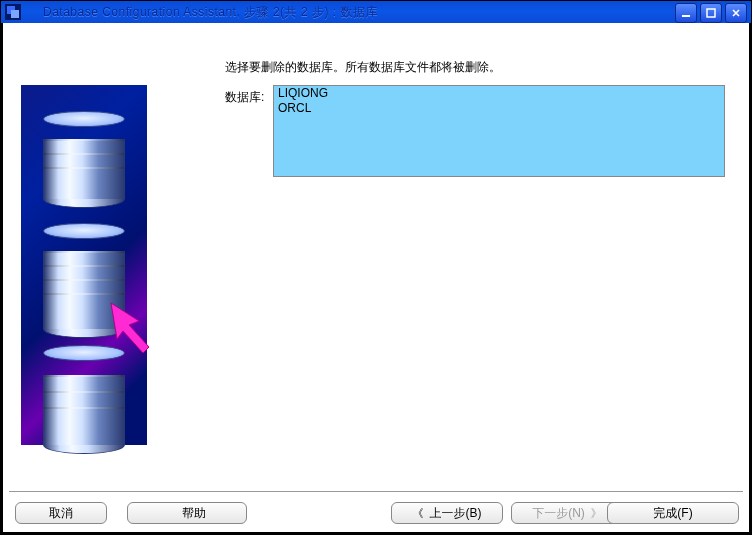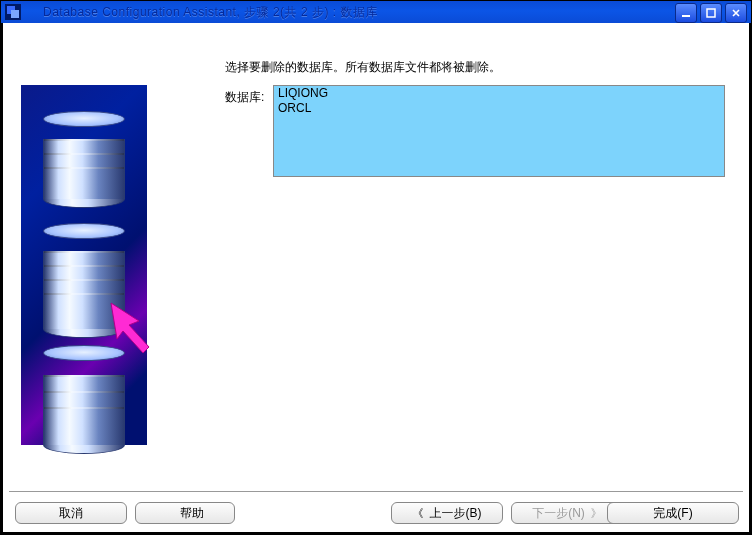--- a/index.html
+++ b/index.html
@@ -30,22 +30,22 @@
   .cyl .body{background:linear-gradient(to right,#2a3a70 0%,#cfe0ff 18%,#f5faff 32%,#cfe0ff 48%,#6a84c0 68%,#2a3a70 100%);border-left:1px solid #2a3a70;border-right:1px solid #2a3a70;}
   .cyl .band{height:2px;background:linear-gradient(to right,#222 0%,#fff 35%,#fff 55%,#222 100%);opacity:.35;}
   .cyl .bot{height:8px;border-radius:0 0 50% 50%/0 0 100% 100%;background:linear-gradient(to right,#2a3a70 0%,#cfe0ff 20%,#f5faff 35%,#cfe0ff 55%,#2a3a70 100%);border:1px solid #2a3a70;border-top:none;}
   .cyl1{top:26px;} .cyl1 .body{height:60px;}
   .cyl2{top:138px;} .cyl2 .body{height:78px;}
   .cyl3{top:260px;} .cyl3 .body{height:70px;}
   .arrow{position:absolute;left:88px;top:216px;}
   .hr{position:absolute;left:6px;right:6px;bottom:40px;height:1px;background:#999;}
   .btn{position:absolute;height:22px;border:1px solid #888;border-radius:6px;background:linear-gradient(to bottom,#fdfdfd,#e7e7e7);font-size:12px;display:flex;align-items:center;justify-content:center;gap:6px;cursor:pointer;}
   .btn.disabled{color:#9a9a9a;cursor:default;}
-  .btn-cancel{left:12px;bottom:8px;width:112px;}
-  .btn-help{left:132px;bottom:8px;width:100px;padding-left:20px;}
+  .btn-cancel{left:12px;bottom:8px;width:92px;}
+  .btn-help{left:124px;bottom:8px;width:120px;padding-left:20px;}
   .btn-back{right:246px;bottom:8px;width:112px;}
   .btn-next{right:126px;bottom:8px;width:112px;}
   .btn-finish{right:10px;bottom:8px;width:132px;}
   .chev{font-family:Arial;font-size:11px;}
 </style>
 </head>
 <body>
 
 <div class="window">
   <div class="titlebar">

